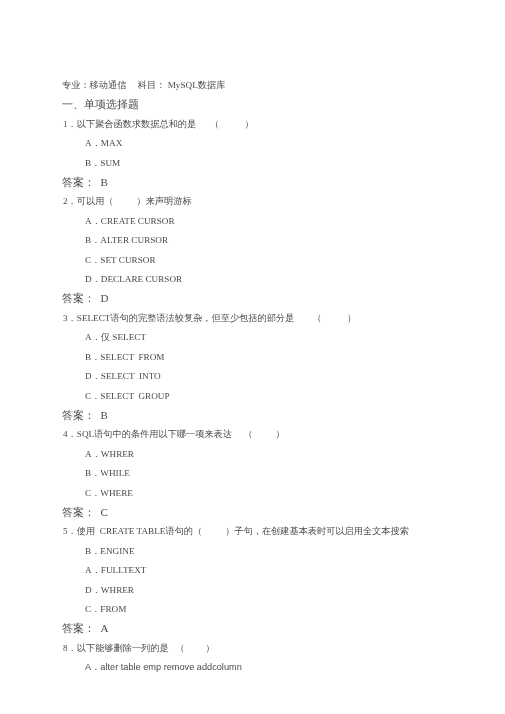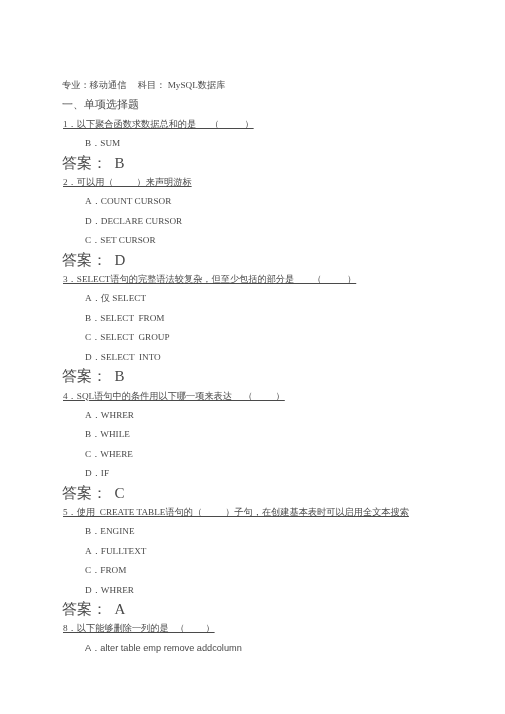--- a/index.html
+++ b/index.html
@@ -36,30 +36,29 @@
   .section-title {
     font-size: 11px;
     line-height: 19.4px;
     white-space: pre;
   }
   .q-stem {
     font-size: 9.2px;
     line-height: 19.4px;
     white-space: pre;
     margin-left: 1px;
-    text-decoration: underline;
   }
   .q-option {
     font-size: 9.2px;
     line-height: 19.4px;
     white-space: pre;
     margin-left: 23px;
   }
   .q-answer {
-    font-size: 15px;
+    font-size: 11px;
     line-height: 19.4px;
     white-space: pre;
     margin-left: 0px;
   }
   .block {
     margin: 0;
     padding: 0;
   }
   .latin {
     font-family: "Liberation Sans", "DejaVu Sans", sans-serif;
@@ -70,56 +69,57 @@
 
 <div class="page">
   <div class="doc">
 
     <div class="header-line">专业：移动通信     科目： MySQL数据库</div>
 
     <div class="section-title">一、单项选择题</div>
 
     <div class="block">
       <div class="q-stem">1．以下聚合函数求数据总和的是      （           ）</div>
+      <div class="q-option">A．MAX</div>
       <div class="q-option">B．SUM</div>
       <div class="q-answer">答案：  B</div>
     </div>
 
     <div class="block">
       <div class="q-stem">2．可以用（          ）来声明游标</div>
-      <div class="q-option">A．COUNT CURSOR</div>
+      <div class="q-option">A．CREATE CURSOR</div>
+      <div class="q-option">B．ALTER CURSOR</div>
+      <div class="q-option">C．SET CURSOR</div>
       <div class="q-option">D．DECLARE CURSOR</div>
-      <div class="q-option">C．SET CURSOR</div>
       <div class="q-answer">答案：  D</div>
     </div>
 
     <div class="block">
       <div class="q-stem">3．SELECT语句的完整语法较复杂，但至少包括的部分是        （           ）</div>
       <div class="q-option">A．仅 SELECT</div>
       <div class="q-option">B．SELECT  FROM</div>
+      <div class="q-option">D．SELECT  INTO</div>
       <div class="q-option">C．SELECT  GROUP</div>
-      <div class="q-option">D．SELECT  INTO</div>
       <div class="q-answer">答案：  B</div>
     </div>
 
     <div class="block">
       <div class="q-stem">4．SQL语句中的条件用以下哪一项来表达     （          ）</div>
       <div class="q-option">A．WHRER</div>
       <div class="q-option">B．WHILE</div>
       <div class="q-option">C．WHERE</div>
-      <div class="q-option">D．IF</div>
       <div class="q-answer">答案：  C</div>
     </div>
 
     <div class="block">
       <div class="q-stem">5．使用  CREATE TABLE语句的（          ）子句，在创建基本表时可以启用全文本搜索</div>
       <div class="q-option">B．ENGINE</div>
       <div class="q-option">A．FULLTEXT</div>
+      <div class="q-option">D．WHRER</div>
       <div class="q-option">C．FROM</div>
-      <div class="q-option">D．WHRER</div>
       <div class="q-answer">答案：  A</div>
     </div>
 
     <div class="block">
       <div class="q-stem">8．以下能够删除一列的是   （         ）</div>
       <div class="q-option latin">A．alter table emp remove addcolumn</div>
 
     </div>
 
   </div>

